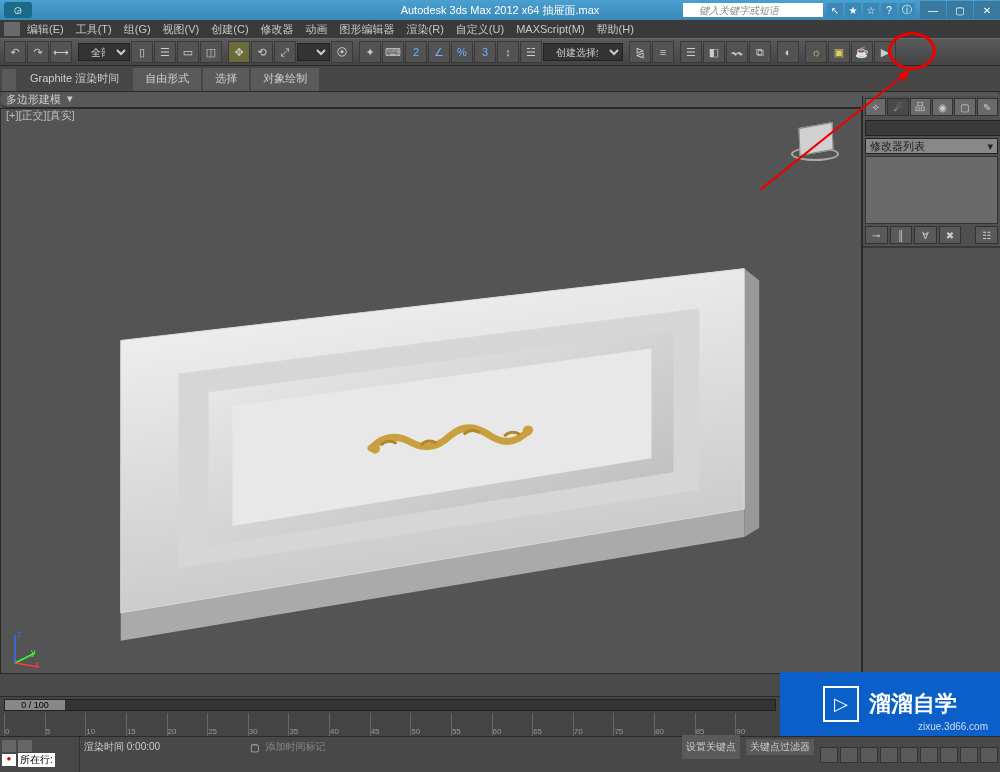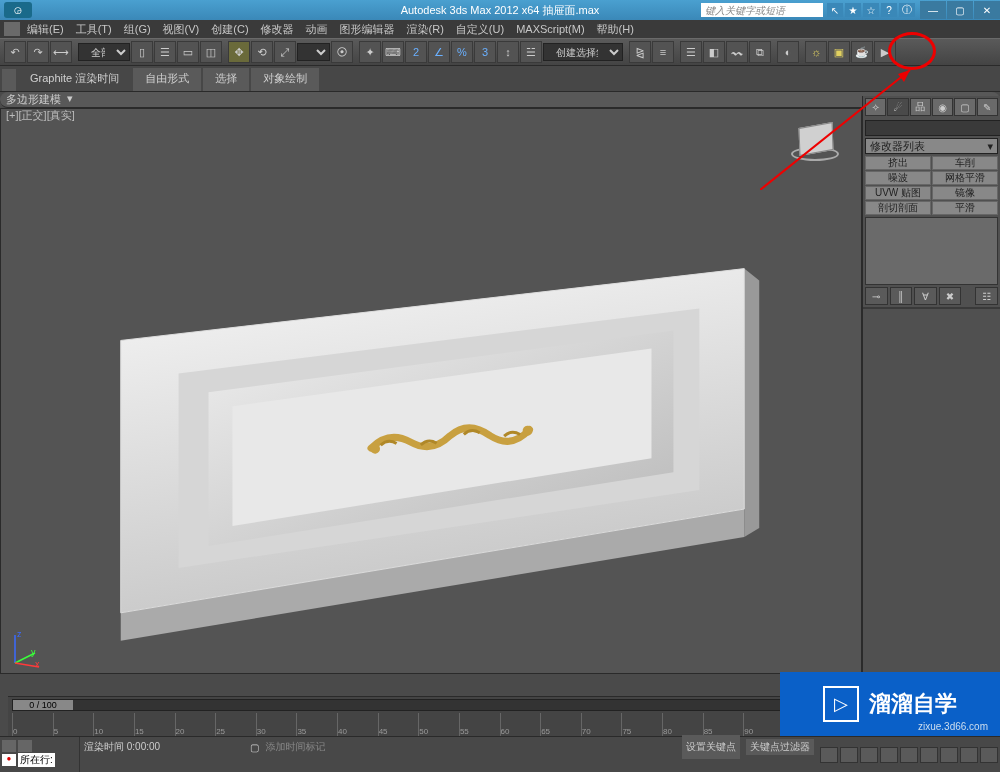--- a/index.html
+++ b/index.html
@@ -2,21 +2,21 @@
 <html><head>
 <meta charset="utf-8">
 <style>
 * { margin: 0; padding: 0; box-sizing: border-box; font-family: "Microsoft YaHei", sans-serif; }
 body { width: 1000px; height: 772px; background: #4a4a4a; overflow: hidden; position: relative; }
 
 .titlebar { height: 20px; background: linear-gradient(#4aa0d0, #3a88b8); display: flex; align-items: center; color: #fff; font-size: 11px; }
 .titlebar .logo { width: 28px; height: 16px; background: #1a6a8a; margin: 0 4px; border-radius: 3px; display: flex; align-items: center; justify-content: center; font-size: 9px; }
 .titlebar .spacer { flex: 1; }
 .titlebar .title { position: absolute; left: 50%; transform: translateX(-50%); }
-.titlebar .search { background: #fff; color: #888; font-size: 10px; padding: 1px 4px; width: 122px; height: 14px; font-style: italic; }
+.titlebar .search { background: #fff; color: #888; font-size: 10px; padding: 1px 16px; width: 140px; height: 14px; font-style: italic; }
 .titlebar .icons { display: flex; gap: 2px; margin: 0 4px; }
 .titlebar .ticon { width: 16px; height: 14px; background: #3a88b8; display: flex; align-items: center; justify-content: center; font-size: 10px; cursor: pointer; }
 .titlebar .winbtns { display: flex; }
 .titlebar .winbtn { width: 26px; height: 18px; background: #3a7aa0; margin-left: 1px; display: flex; align-items: center; justify-content: center; font-size: 10px; cursor: pointer; }
 
 .menubar { height: 18px; background: #3a3a3a; display: flex; align-items: center; padding: 0 4px; }
 .menubar .mbtn { background: #6a6a6a; width: 16px; height: 14px; margin-right: 1px; cursor: pointer; }
 .menubar .mitem { color: #c8c8c8; font-size: 11px; padding: 0 6px; cursor: pointer; }
 
 .toolbar { height: 28px; background: linear-gradient(#5a5a5a, #444); border-top: 1px solid #6a6a6a; border-bottom: 1px solid #2a2a2a; display: flex; align-items: center; padding: 0 4px; gap: 1px; }
@@ -57,21 +57,21 @@
 .cmdpanel .namefield { margin: 2px; display: flex; }
 .cmdpanel .namefield input { flex: 1; background: #3a3a3a; border: 1px solid #222; height: 16px; color: #ccc; font-size: 10px; padding: 0 2px; }
 .cmdpanel .modlist { margin: 2px; background: #888; border: 1px solid #222; height: 16px; color: #222; font-size: 11px; padding: 0 4px; display: flex; align-items: center; justify-content: space-between; }
 .cmdpanel .btngrid { display: grid; grid-template-columns: 1fr 1fr; gap: 1px; margin: 2px; }
 .cmdpanel .gbtn { background: #888; color: #222; font-size: 10px; height: 14px; display: flex; align-items: center; justify-content: center; cursor: pointer; border: 1px solid #666; }
 .cmdpanel .stack { margin: 2px; height: 68px; background: #6a6a6a; border: 1px solid #333; }
 .cmdpanel .stackbtns { display: flex; margin: 2px; gap: 2px; }
 .cmdpanel .sbtn { flex: 1; height: 18px; background: #5a5a5a; border: 1px solid #333; cursor: pointer; display: flex; align-items: center; justify-content: center; font-size: 10px; color: #ccc; }
 .cmdpanel .divider { height: 2px; background: #3a3a3a; margin: 2px 0; }
 
-.timeline { position: absolute; bottom: 36px; left: 8px; width: 780px; height: 40px; background: #444; border-top: 1px solid #2a2a2a; }
+.timeline { position: absolute; bottom: 36px; left: 0; width: 780px; height: 40px; background: #444; border-top: 1px solid #2a2a2a; }
 .timeline .slider { height: 12px; background: #333; border: 1px solid #222; margin: 2px 4px; position: relative; }
 .timeline .handle { position: absolute; left: 0; width: 60px; height: 10px; background: #888; color: #000; font-size: 9px; text-align: center; }
 .timeline .ticks { height: 26px; display: flex; margin: 0 4px; position: relative; }
 .timeline .tick { flex: 1; border-left: 1px solid #666; font-size: 8px; color: #999; padding-top: 14px; text-align: left; }
 
 .statusbar { position: absolute; bottom: 0; left: 0; width: 1000px; height: 36px; background: #484848; border-top: 1px solid #2a2a2a; display: flex; font-size: 10px; color: #ccc; }
 .statusbar .sb-left { width: 80px; border-right: 1px solid #333; padding: 2px; }
 .statusbar .sb-left .row { height: 14px; display: flex; align-items: center; gap: 2px; }
 .statusbar .sb-left .icon { width: 14px; height: 12px; background: #666; }
 .statusbar .sb-mid { flex: 1; padding: 2px 4px; }
@@ -249,30 +249,20 @@
     <div class="ctab">▢</div>
     <div class="ctab">✎</div>
   </div>
   <div class="namefield">
     <input style="">
 
   </div>
   <div class="modlist">
     <span>修改器列表</span>
       <span>▾</span>
-  </div>
-  <div class="btngrid">
-    <div class="gbtn">挤出</div>
-    <div class="gbtn">车削</div>
-    <div class="gbtn">噪波</div>
-    <div class="gbtn">网格平滑</div>
-    <div class="gbtn">UVW 贴图</div>
-    <div class="gbtn">镜像</div>
-    <div class="gbtn">剖切剖面</div>
-    <div class="gbtn">平滑</div>
   </div>
   <div class="stack"></div>
   <div class="stackbtns">
     <div class="sbtn">⊸</div>
     <div class="sbtn">║</div>
     <div class="sbtn">∀</div>
     <div class="sbtn">✖</div>
     <div style="flex:0.5"></div>
     <div class="sbtn">☷</div>
   </div>

